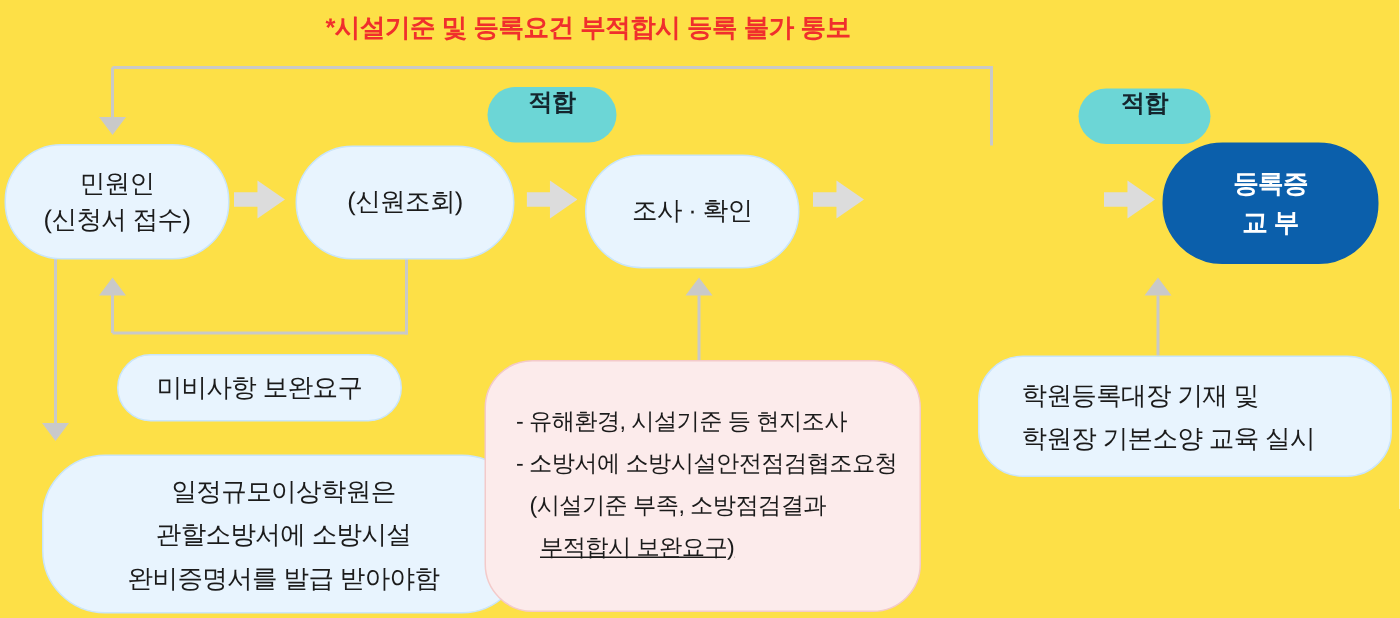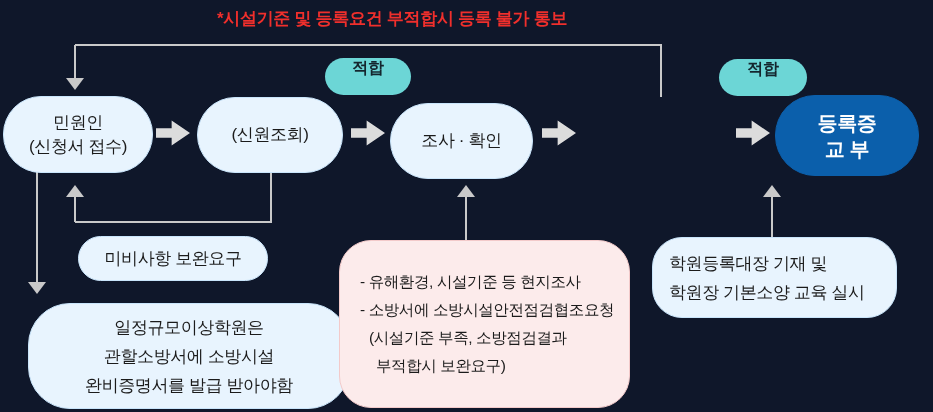--- a/index.html
+++ b/index.html
@@ -1,17 +1,17 @@
 <!DOCTYPE html>
 <html><head>
 <meta charset="utf-8">
 <style>
   html,body{margin:0;padding:0;background:#ffffff;}
   .stage{
-    position:relative;width:933px;height:412px;overflow:hidden;background:#0f172a;
+    position:relative;width:933px;height:412px;overflow:hidden;background:#fde047;
     font-family:"Liberation Sans","DejaVu Sans",sans-serif;color:#1b1b1b;
   }
   .title{
     position:absolute;top:7px;left:392px;transform:translateX(-50%);
     white-space:nowrap;font-size:17px;font-weight:bold;color:#f02f2c;letter-spacing:-0.3px;
   }
   .cline{position:absolute;background:#c9c9c9;}
   .ah{position:absolute;width:0;height:0;}
   .ah.down{border-left:9px solid transparent;border-right:9px solid transparent;border-top:12px solid #c9c9c9;}
   .ah.up{border-left:9px solid transparent;border-right:9px solid transparent;border-bottom:12px solid #c9c9c9;}
@@ -25,32 +25,32 @@
     display:flex;align-items:flex-start;justify-content:center;
     font-size:16px;font-weight:600;color:#14262e;letter-spacing:-0.3px;
   }
   .node{
     position:absolute;background:#e8f4fe;border:1.5px solid #c9e5fb;border-radius:38px;
     display:flex;flex-direction:column;align-items:center;justify-content:center;
     font-size:17px;line-height:24px;letter-spacing:-0.4px;text-align:center;box-sizing:border-box;
   }
   .node.primary{
     background:#0b5fab;border-color:#0b5fab;color:#ffffff;font-weight:bold;
-    font-size:20px;line-height:26px;border-radius:40px;
+    font-size:17px;line-height:26px;border-radius:40px;
   }
   .note{
     position:absolute;background:#e8f4fe;border:1.5px solid #c9e5fb;border-radius:30px;
     box-sizing:border-box;font-size:17px;letter-spacing:-0.4px;
     display:flex;flex-direction:column;justify-content:center;
   }
   .note.center{align-items:center;text-align:center;}
   .note.pink{background:#fcebeb;border-color:#f3caca;border-radius:32px;}
   .note .ln{display:block;}
   .indent1{padding-left:9px;}
-  .indent2{padding-left:16px;}
+  .indent2{padding-left:16px;text-decoration:underline;}
 </style>
 </head>
 <body>
 
 <div class="stage">
 
   <div class="title">*시설기준 및 등록요건 부적합시 등록 불가 통보</div>
 
   <div class="cline" style="left:75px;top:44px;width:587px;height:2px;"></div>
   <div class="cline" style="left:74px;top:45px;width:2px;height:34px;"></div>
@@ -102,25 +102,25 @@
   <div class="note center" style="left:78px;top:236px;width:190px;height:45px;border-radius:29px;">
     <span class="ln">미비사항 보완요구</span>
   </div>
 
   <div class="note center" style="left:28px;top:303px;width:322px;height:106px;border-radius:42px;line-height:29px;">
     <span class="ln">일정규모이상학원은</span>
     <span class="ln">관할소방서에 소방시설</span>
     <span class="ln">완비증명서를 발급 받아야함</span>
   </div>
 
-  <div class="note pink" style="left:323px;top:240px;width:291px;height:168px;padding:10px 12px 10px 20px;font-size:15.5px;line-height:28px;margin-left:16px;">
+  <div class="note pink" style="left:323px;top:240px;width:291px;height:168px;padding:10px 12px 10px 20px;font-size:15.5px;line-height:28px;">
     <span class="ln">- 유해환경, 시설기준 등 현지조사</span>
     <span class="ln">- 소방서에 소방시설안전점검협조요청</span>
     <span class="ln indent1">(시설기준 부족, 소방점검결과</span>
     <span class="ln indent2">부적합시 보완요구)</span>
   </div>
 
-  <div class="note" style="left:652px;top:237px;width:245px;height:81px;padding-left:16px;line-height:29px;">
+  <div class="note" style="left:652px;top:237px;width:276px;height:81px;padding-left:28px;line-height:29px;">
     <span class="ln">학원등록대장 기재 및</span>
     <span class="ln">학원장 기본소양 교육 실시</span>
   </div>
 
 </div>
 
 </body></html>

